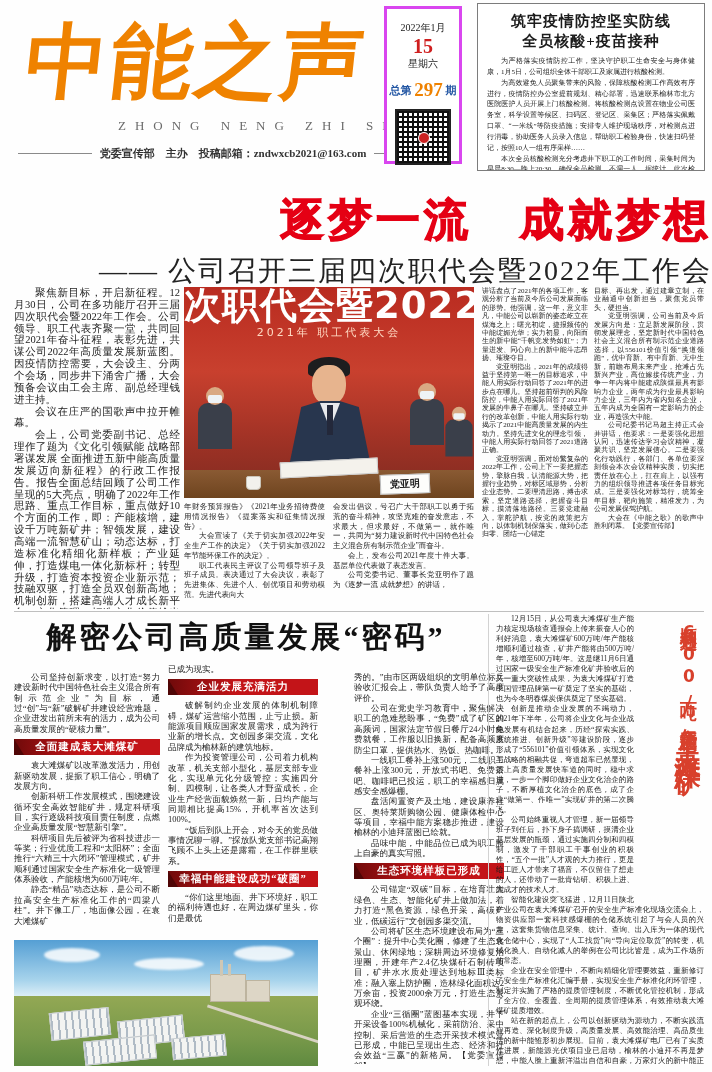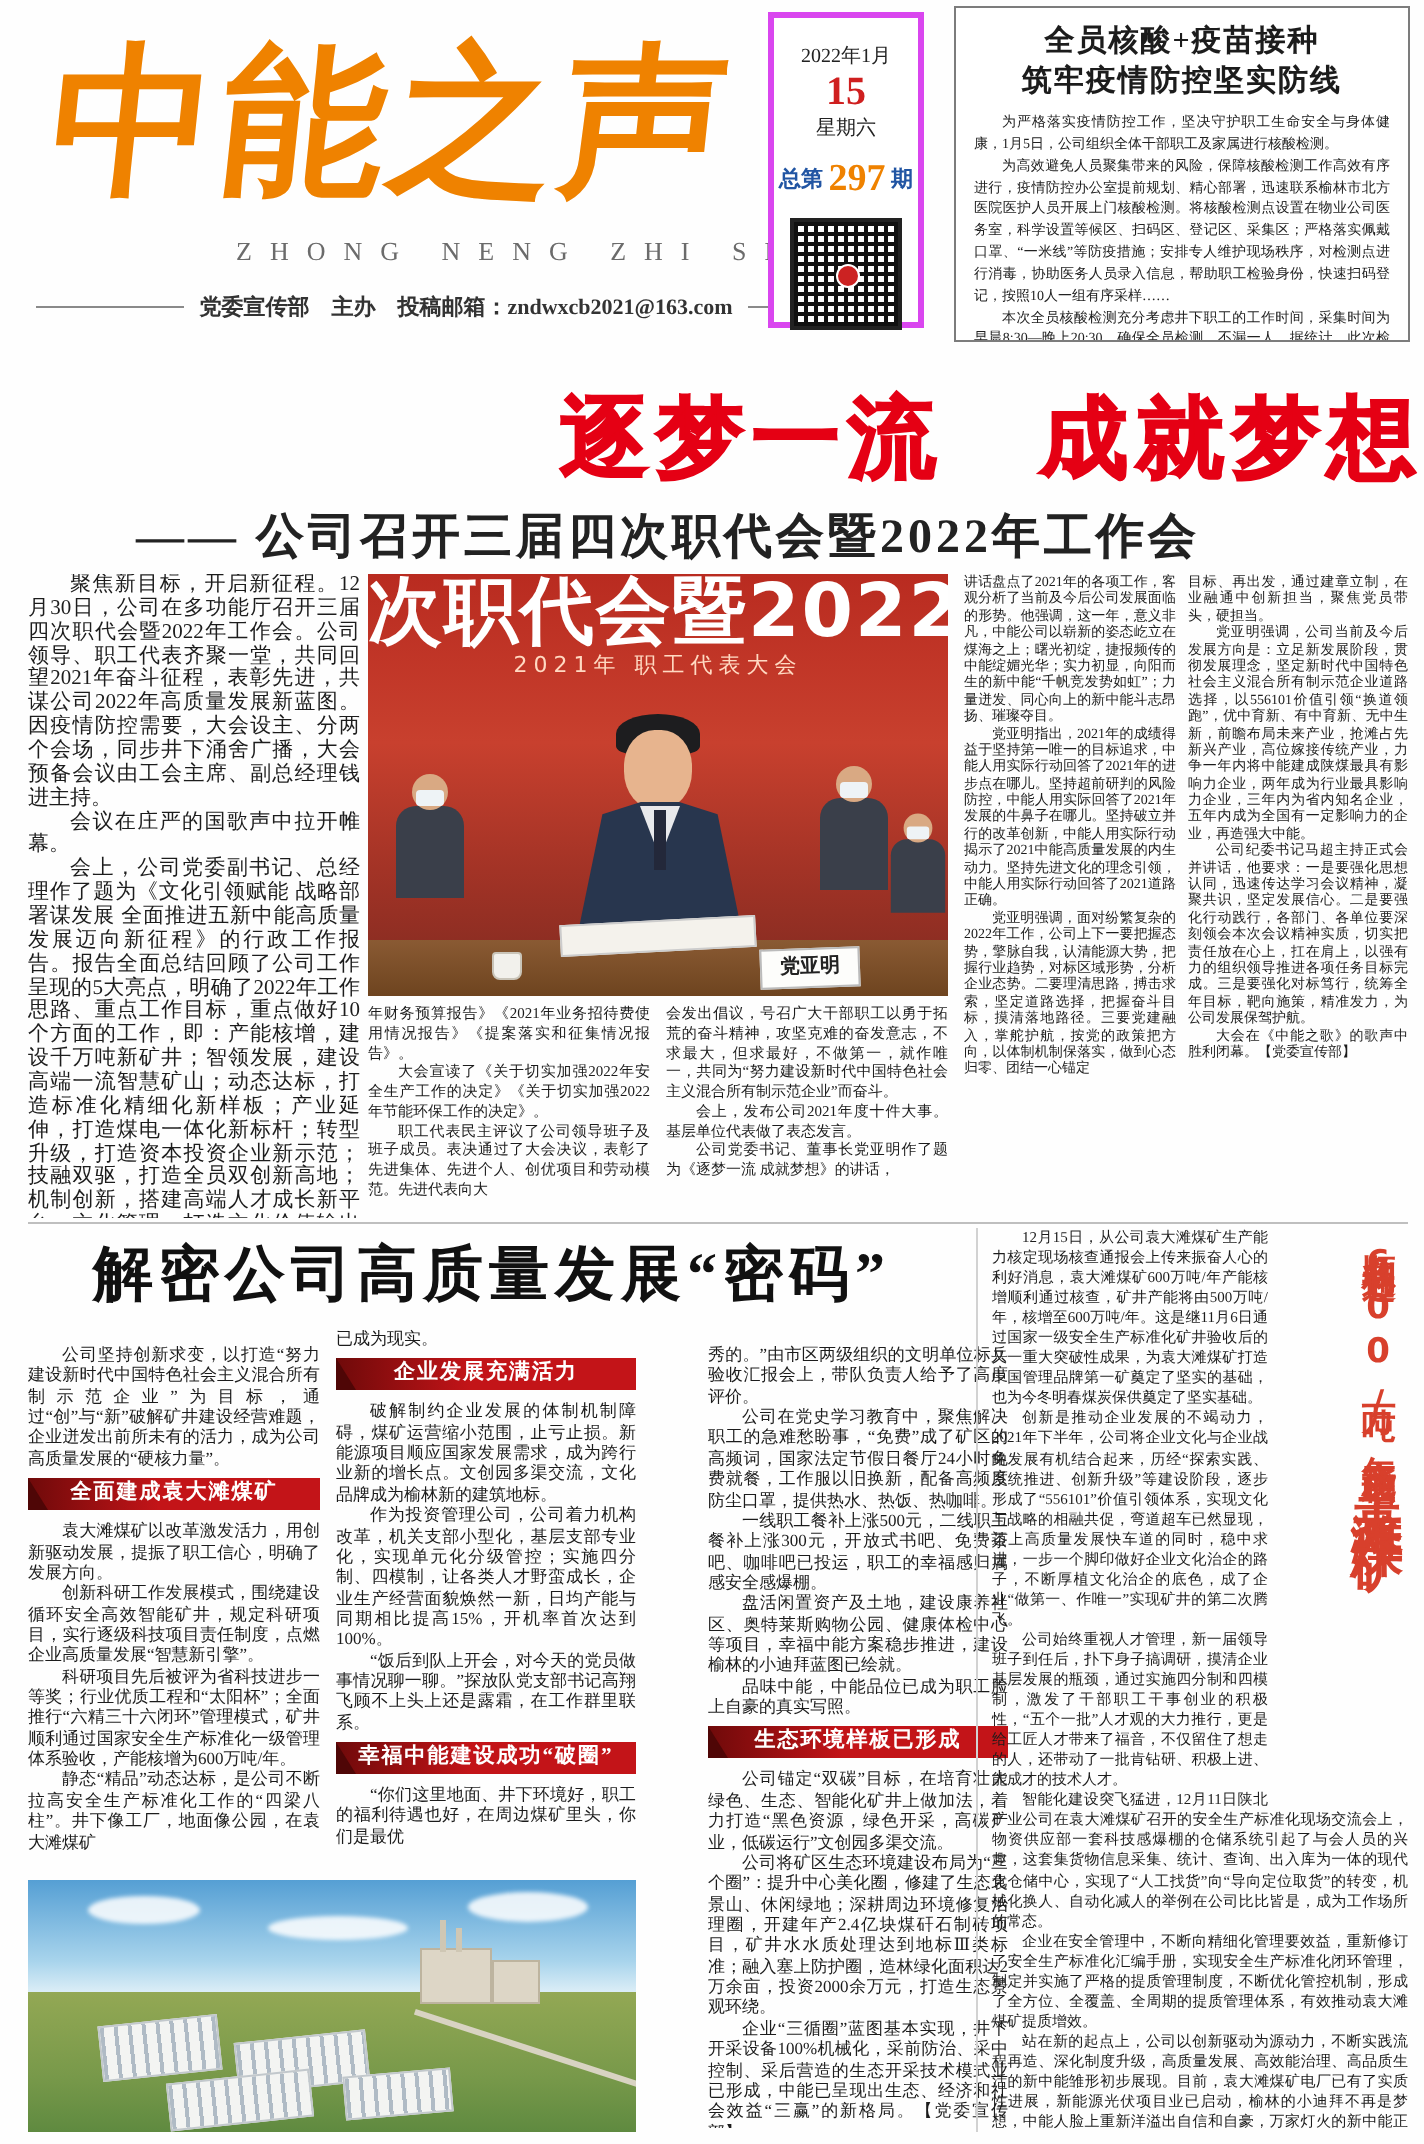--- a/index.html
+++ b/index.html
@@ -33,22 +33,22 @@
   .covid-title{font-size:15px;font-weight:bold;text-align:center;line-height:20px;letter-spacing:1px;}
   #covid .body{margin-top:5px;font-size:7px;line-height:1.55;color:#222;}
   
   .bp{margin:0;text-indent:2em;text-align:justify;}
   .cont{text-indent:0;}
   .col{position:absolute;overflow:hidden;box-sizing:border-box;}
   
   #main-headline{position:absolute;left:68px;top:194px;width:644px;text-align:right;
         font-family:"DejaVu Sans",sans-serif;font-weight:bold;font-size:44px;line-height:52px;
         color:#e50014;letter-spacing:4px;-webkit-text-stroke:1.2px #e50014;white-space:nowrap;}
-  #main-subheadline{position:absolute;left:68px;top:252px;width:644px;text-align:left;
-        font-size:24px;font-weight:bold;color:#222;letter-spacing:2px;white-space:nowrap;}
+  #main-subheadline{position:absolute;left:68px;top:252px;width:644px;text-align:right;
+        font-size:28px;font-weight:normal;color:#222;letter-spacing:2px;white-space:nowrap;}
   #m-col1{left:14px;top:287px;width:166px;height:322px;font-size:10.5px;line-height:1.13;}
   #m-colA{left:184px;top:502px;width:141px;height:108px;font-size:7.5px;line-height:1.3;}
   #m-colB{left:333px;top:502px;width:141px;height:108px;font-size:7.5px;line-height:1.3;}
   #m-col4{left:482px;top:287px;width:106px;height:322px;font-size:7px;line-height:1.2;}
   #m-col5{left:594px;top:287px;width:110px;height:322px;font-size:7px;line-height:1.2;}
   
   #photo1{position:absolute;left:184px;top:287px;width:290px;height:211px;overflow:hidden;
         background:linear-gradient(180deg,#b92b20 0,#c8402e 40%,#a33326 70%,#7e2a20 100%);}
   .p1-banner{position:absolute;left:0;top:0;width:100%;height:72px;text-align:center;
         color:#fff;font-family:"DejaVu Sans",sans-serif;}
@@ -121,22 +121,22 @@
     <div class="d-week">星期六</div>
     <div class="d-issue">
       <span>总第</span>
       <span class="no">297</span>
       <span>期</span>
     </div>
     <div id="qr"></div>
   </div>
 
   <div id="covid">
+    <div class="covid-title">筑牢疫情防控坚实防线</div>
     <div class="covid-title">全员核酸+疫苗接种</div>
-    <div class="covid-title">筑牢疫情防控坚实防线</div>
     <div class="body">
       <p class="bp">为严格落实疫情防控工作，坚决守护职工生命安全与身体健康，1月5日，公司组织全体干部职工及家属进行核酸检测。</p>
       <p class="bp">为高效避免人员聚集带来的风险，保障核酸检测工作高效有序进行，疫情防控办公室提前规划、精心部署，迅速联系榆林市北方医院医护人员开展上门核酸检测。将核酸检测点设置在物业公司医务室，科学设置等候区、扫码区、登记区、采集区；严格落实佩戴口罩、“一米线”等防疫措施；安排专人维护现场秩序，对检测点进行消毒，协助医务人员录入信息，帮助职工检验身份，快速扫码登记，按照10人一组有序采样……</p>
       <p class="bp">本次全员核酸检测充分考虑井下职工的工作时间，采集时间为早晨8:30—晚上20:30，确保全员检测、不漏一人。据统计，此次检测共采样1450份。【孙逸群】</p>
     </div>
   </div>
 
   <div id="main-headline">逐梦一流　成就梦想</div>
   <div id="main-subheadline">—— 公司召开三届四次职代会暨2022年工作会</div>
 

